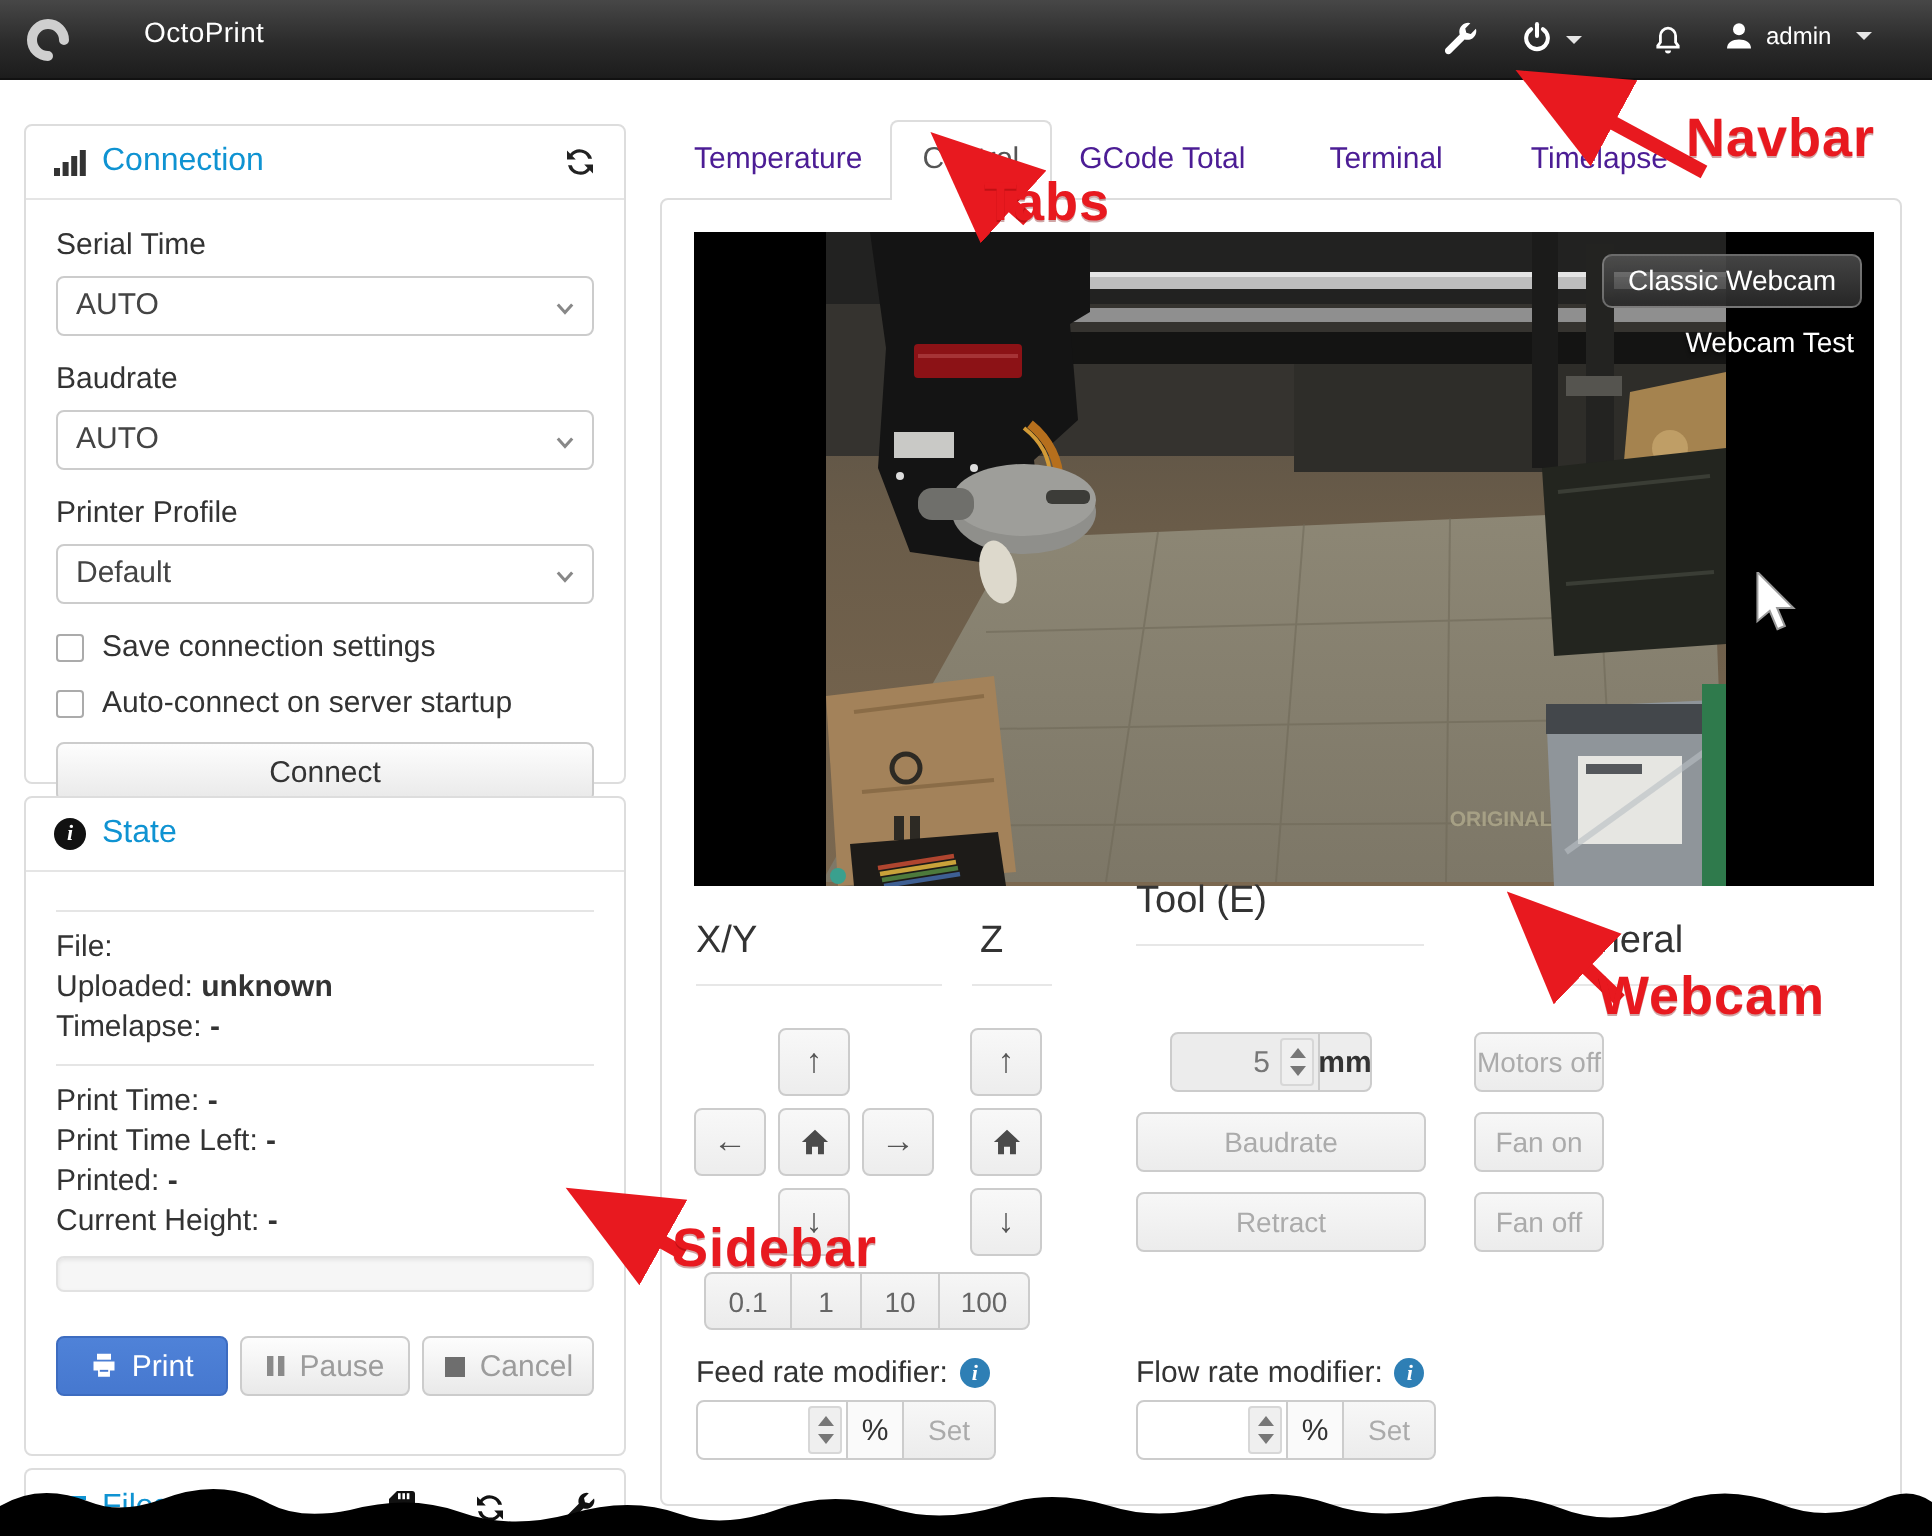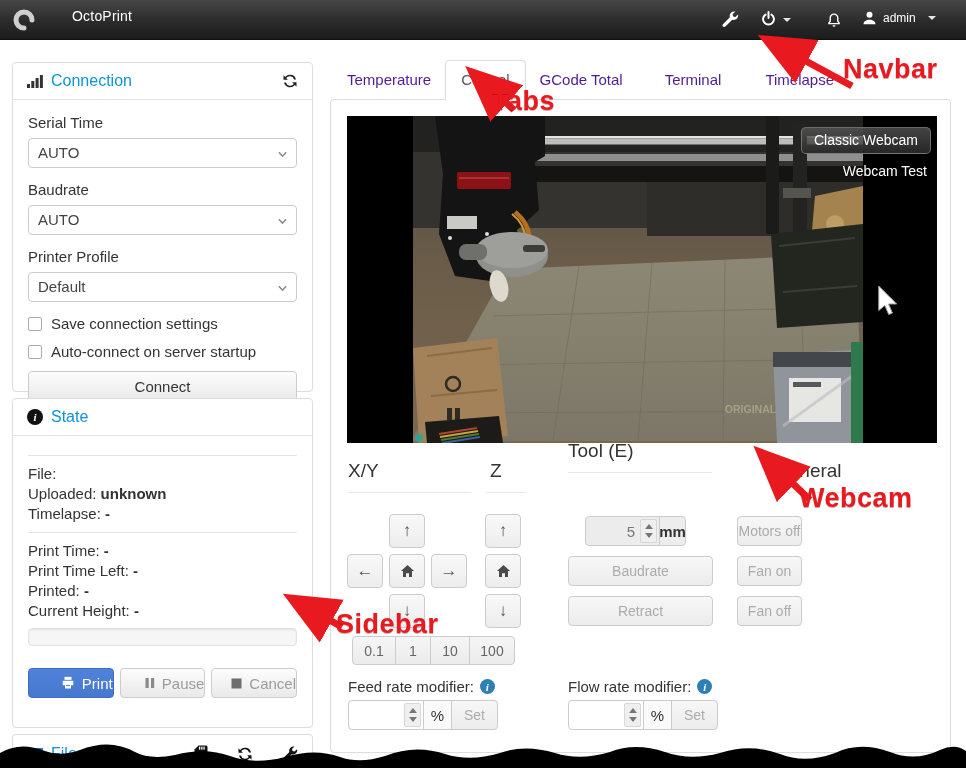--- a/index.html
+++ b/index.html
@@ -35,21 +35,21 @@
     border:1px solid #ccc; border-radius:4px; background:linear-gradient(180deg,#fdfdfd,#e9e9e9);
     color:#333; font-size:15px; height:30px; cursor:default; }
   .btn-connect { width:100%; margin-top:6px; }
 
   .stline { font-size:15px; line-height:20px; }
   .stline b { font-weight:700; }
   .sep { border:0; border-top:1px solid #e5e5e5; margin:8px 0; }
   .progress { height:18px; background:#f6f6f6; border:1px solid #e2e2e2; border-radius:4px;
     box-shadow:inset 0 1px 2px rgba(0,0,0,.08); margin-top:7px; }
   .btnrow { display:flex; gap:6px; margin-top:22px; }
-  .btnrow .btn { flex:1; font-size:15px;justify-content:flex-end; }
+  .btnrow .btn { flex:1; font-size:15px; }
   .btn-print { background:linear-gradient(180deg,#4f82d8,#4678cf); border-color:#3d6cc0; color:#fff; }
   .btn-dis { color:#9c9c9c; }
   .files-icons { margin-left:auto; display:flex; gap:29px; align-items:center; }
 
   
   #tabbar { position:absolute; left:330px; top:60px; width:621px; height:40px; display:flex; z-index:3; }
   .tab { font-size:15px; color:#4c1d95; padding:11px 14px 0 14px; }
   .tab-active { color:#555; background:#fff; border:1px solid #ddd; border-bottom:none;
     border-radius:4px 4px 0 0; padding:10px 15px 0 15px; height:40px; }
   #mainpanel { position:absolute; left:330px; top:99px; width:621px; height:654px;

